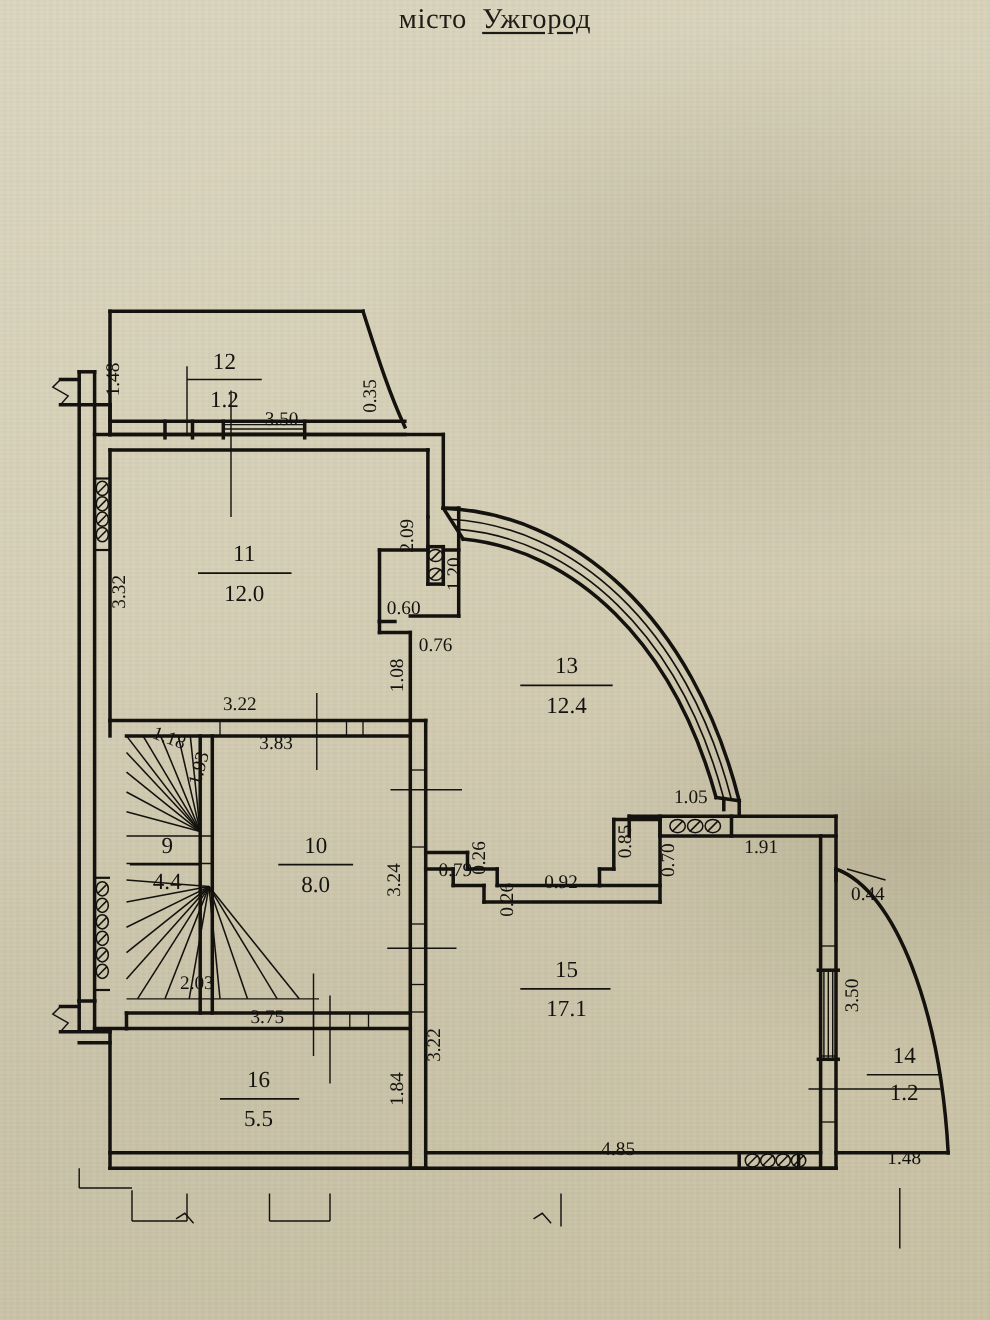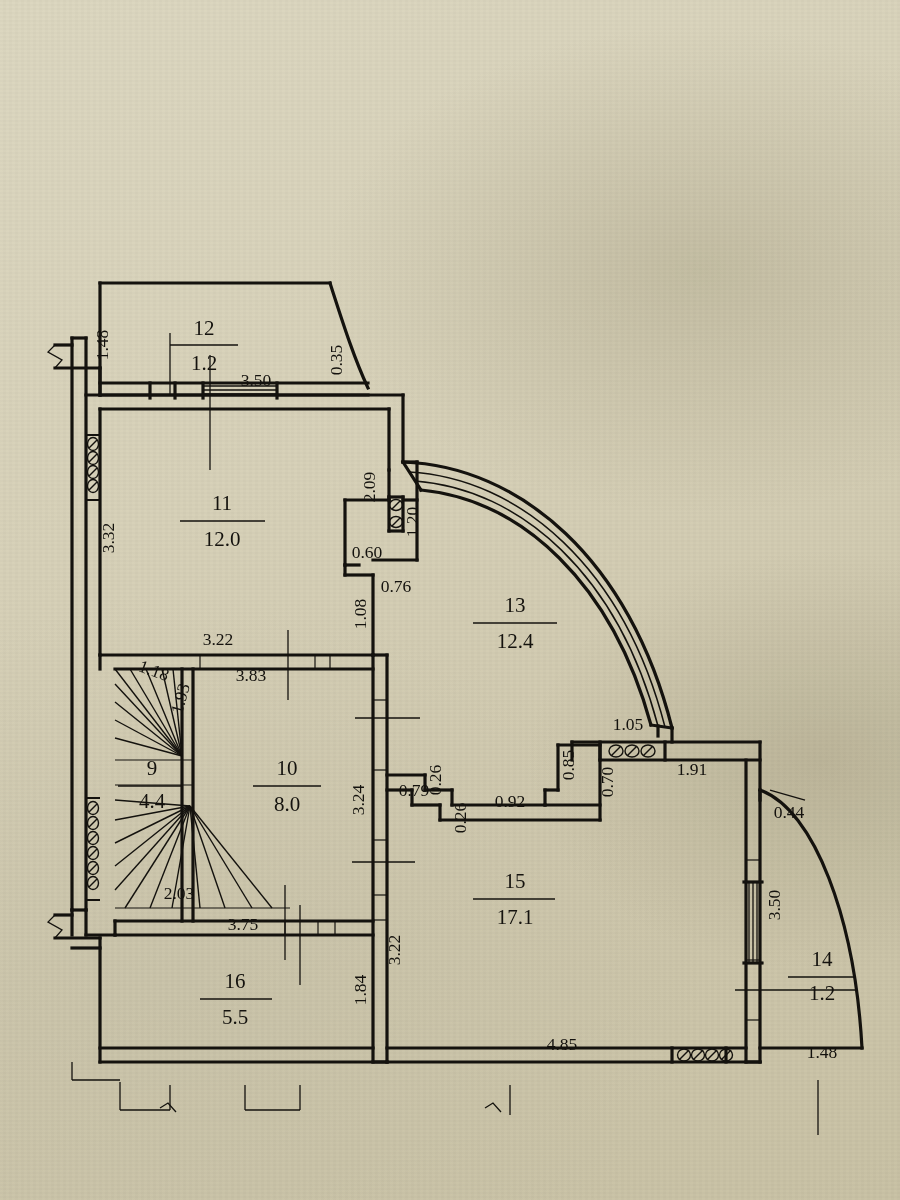--- a/index.html
+++ b/index.html
@@ -42,20 +42,23 @@
   .num{font-size:21px;text-anchor:middle;}
   .area{font-size:21px;text-anchor:middle;}
   .d{font-size:17.5px;text-anchor:middle;}
   .dv{font-size:17.5px;text-anchor:middle;}
 </style>
 </head>
 <body>
 
 <div id="sheet">
 
+  <div id="title">
+    <span class="a">місто</span><span class="u">Ужгород</span>
+  </div>
 
   <svg id="plan" viewBox="0 0 900 1200">
 
     <g>
       <path class="w" d="M72,338 L72,910"></path>
       <path class="w" d="M86,338 L86,910"></path>
       <path class="w" d="M72,338 L86,338"></path>
       <path class="w" d="M72,910 L86,910"></path>
     </g>
 

